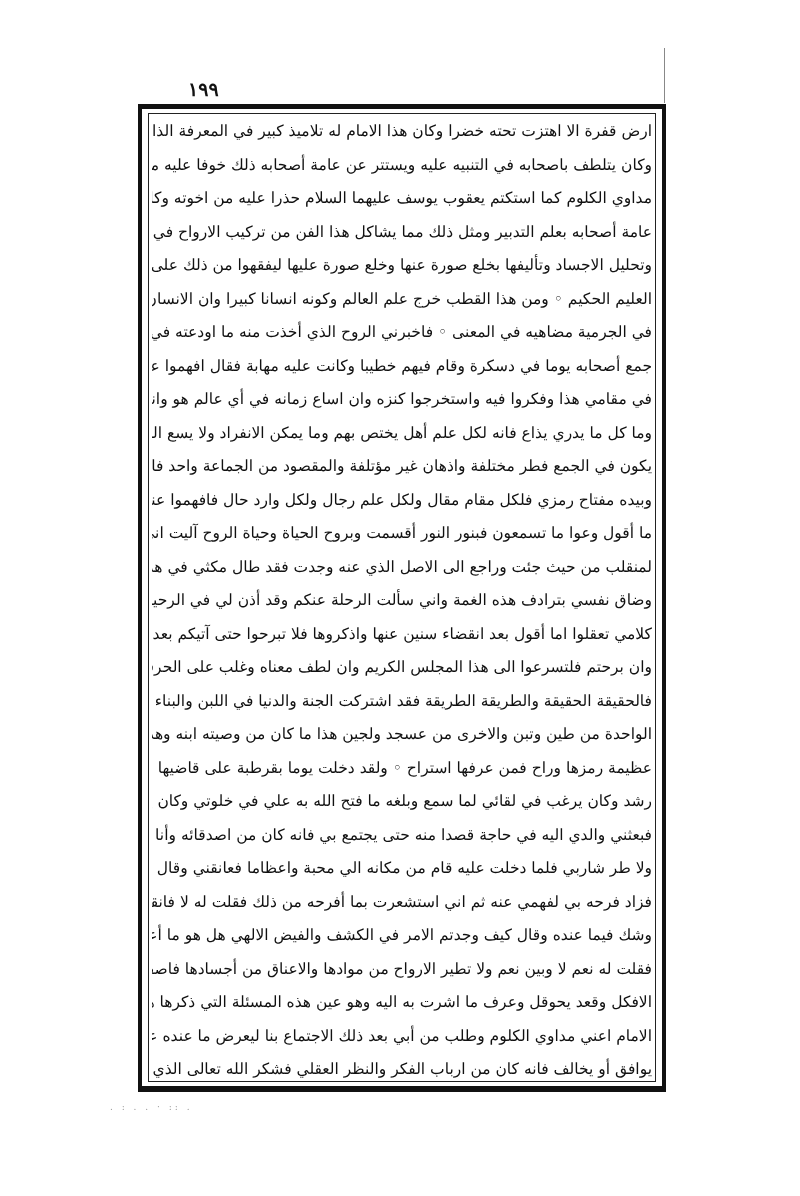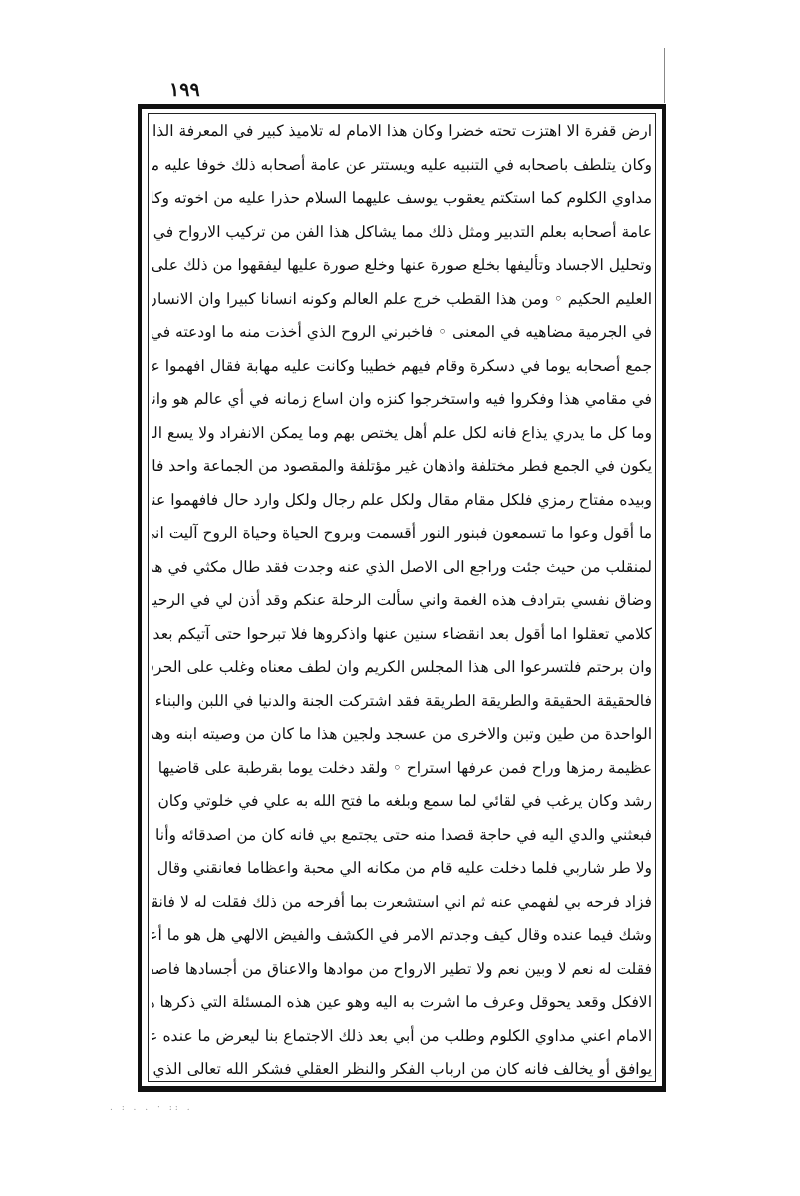--- a/index.html
+++ b/index.html
@@ -1,17 +1,17 @@
 <!DOCTYPE html>
 <html><head>
 <meta charset="utf-8">
 <style>
   html, body { margin:0; padding:0; }
   body { width:800px; height:1196px; background:#ffffff; position:relative; overflow:hidden; font-family:"DejaVu Serif", serif; }
-  .page-number { position:absolute; left:169px; top:78px; font-size:19px; font-weight:bold; color:#111; direction:rtl; letter-spacing:1px; }
+  .page-number { position:absolute; left:188px; top:78px; font-size:19px; font-weight:bold; color:#111; direction:rtl; letter-spacing:1px; }
   .gutter-line { position:absolute; left:664px; top:48px; width:1px; height:55px; background:#888; }
   .frame-outer { position:absolute; left:138px; top:104px; width:528px; height:988px; border:4px solid #111; border-top-width:5px; border-bottom-width:6px; box-sizing:border-box; }
   .frame-inner { position:absolute; left:6px; top:4px; right:6px; bottom:4px; border:1.5px solid #222; }
   .text-block { position:absolute; left:10px; right:10px; top:6px; bottom:6px; direction:rtl; text-align:justify; }
   .line { height:33.5px; line-height:33.5px; font-size:15.5px; color:#111; white-space:nowrap; overflow:hidden; text-align-last:justify; text-align:justify; }
   .specks { position:absolute; left:110px; top:1102px; font-size:9px; color:#999; letter-spacing:3px; }
 </style>
 </head>
 <body>
 

